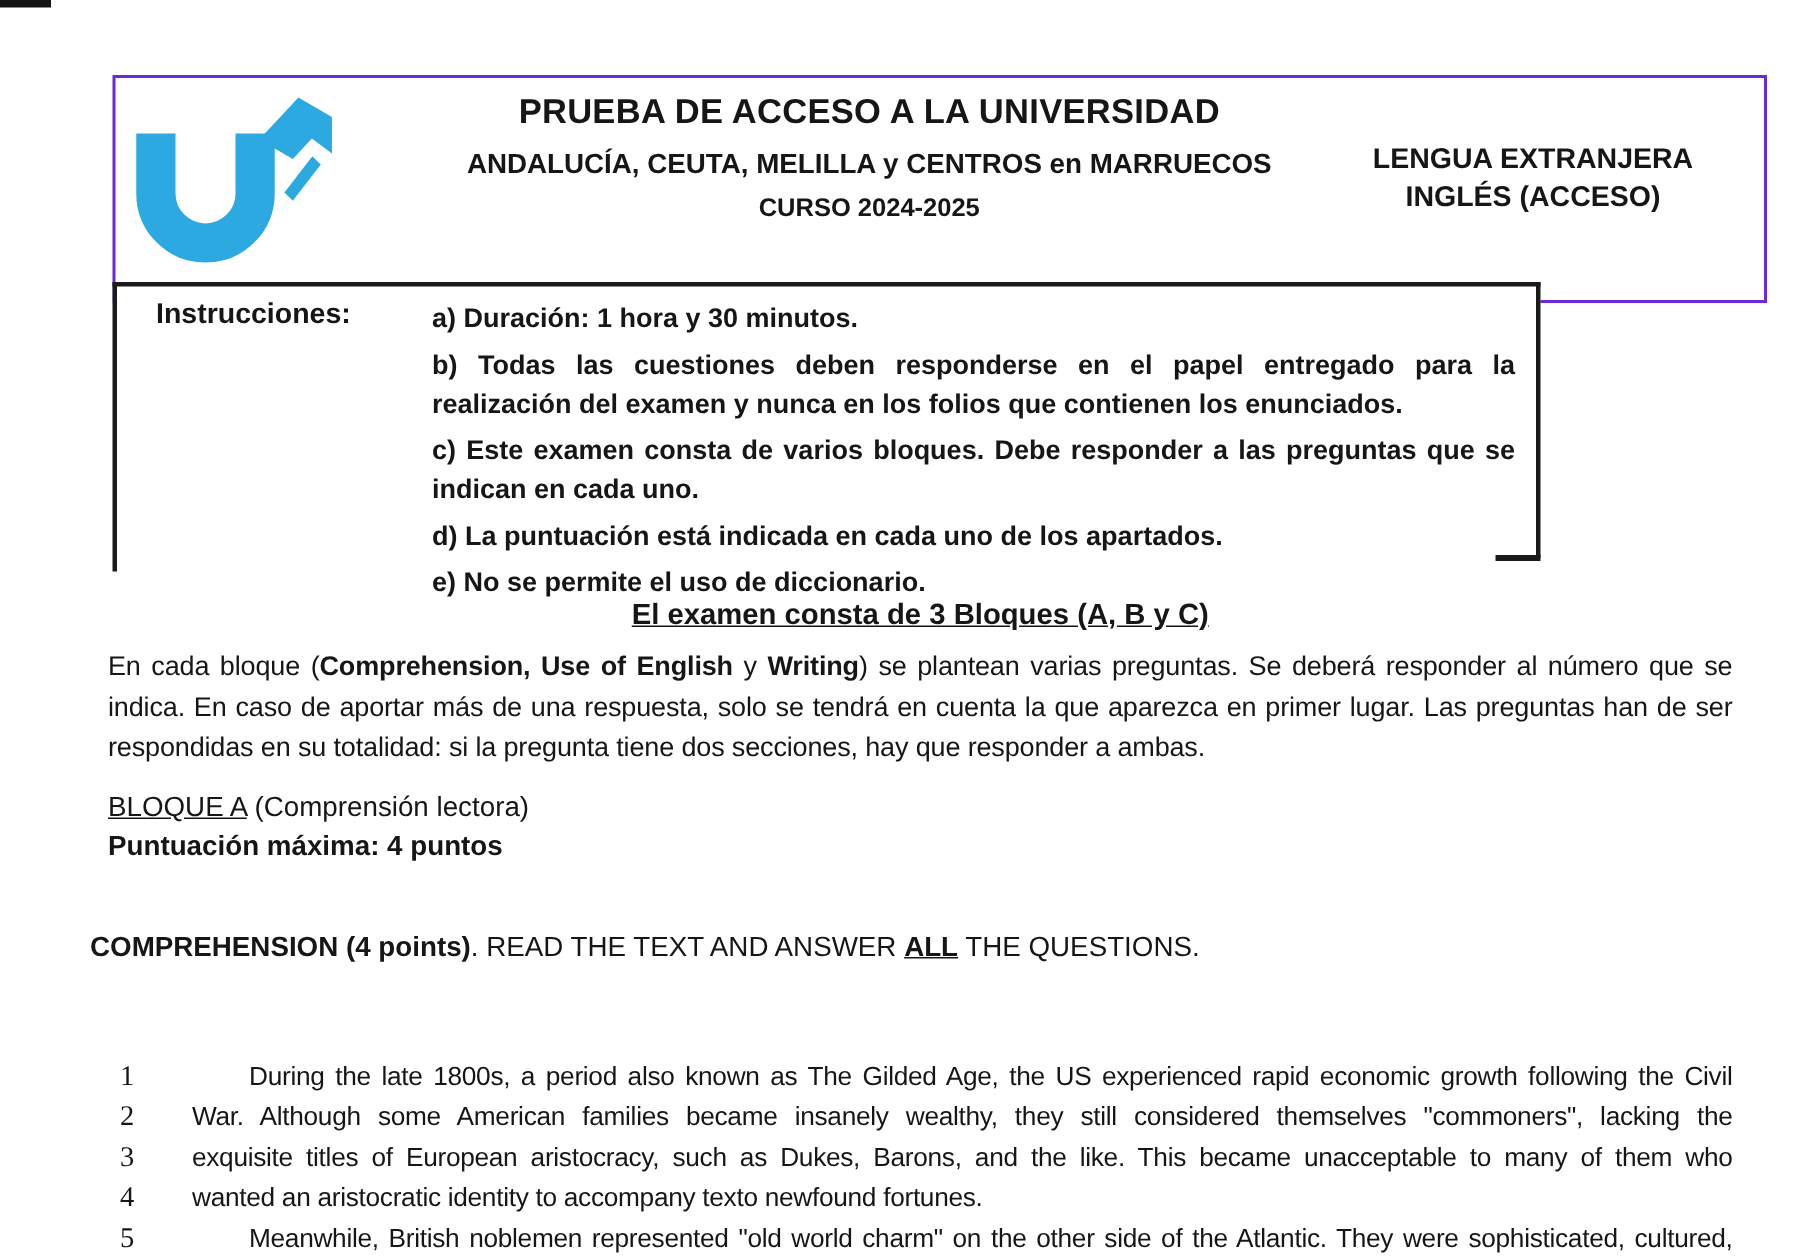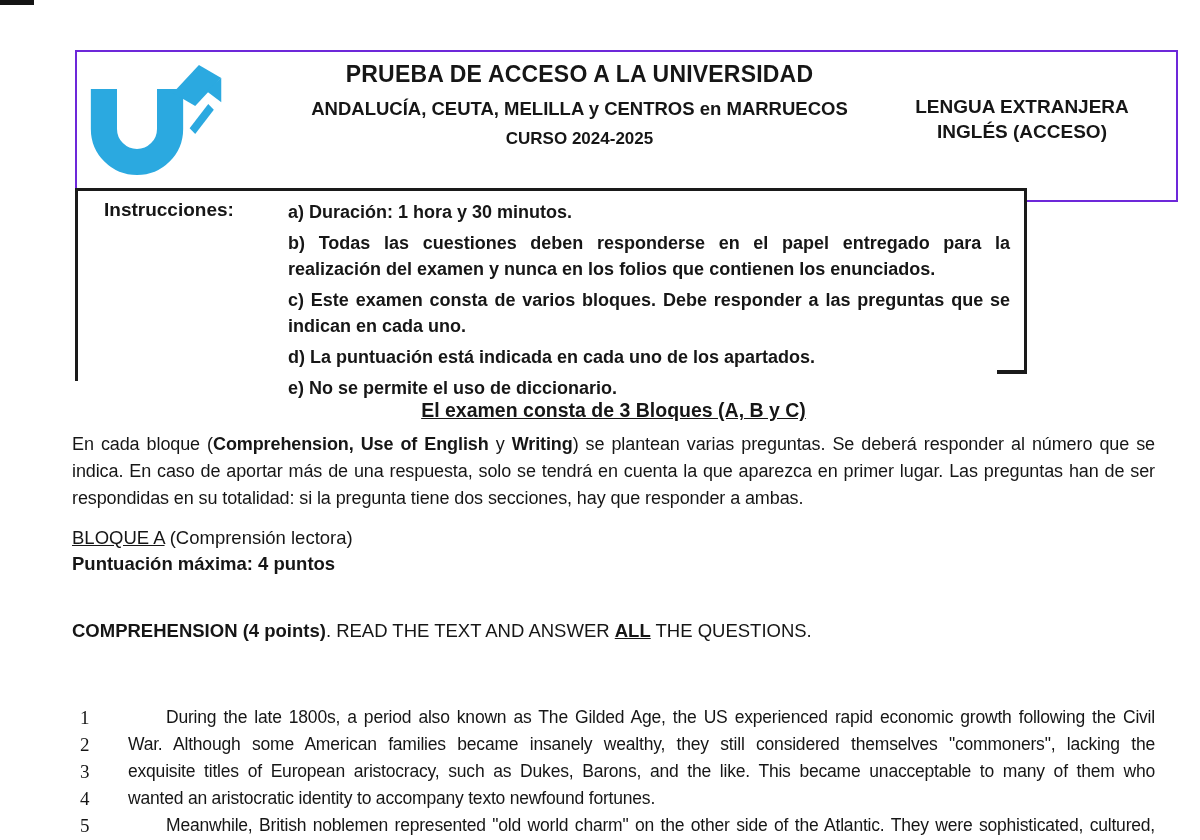--- a/index.html
+++ b/index.html
@@ -52,21 +52,21 @@
 
   .intro-para {
     position: absolute; left: 72px; top: 431px; width: 1083px;
     font-size: 18px; line-height: 27px; text-align: justify; letter-spacing: -0.1px;
   }
 
   .bloque { position: absolute; left: 72px; top: 525px; font-size: 18.5px; line-height: 26px; }
   .underlined { text-decoration: underline; }
   .bold { font-weight: bold; }
 
-  .comp-heading { position: absolute; left: 72px; top: 620px; font-size: 18.5px; }
+  .comp-heading { position: absolute; left: 60px; top: 620px; font-size: 18.5px; }
   .text-title { position: absolute; left: 72px; top: 658px; font-size: 18.5px; font-weight: bold; }
 
   .passage { position: absolute; left: 72px; top: 704px; width: 1083px; }
   .p-row { display: flex; height: 27px; }
   .p-num {
     width: 56px; flex: none; padding-left: 8px;
     font-family: "Liberation Serif", serif; font-size: 19px; line-height: 27px;
   }
   .p-text {
     flex: 1; white-space: nowrap; overflow: hidden;

